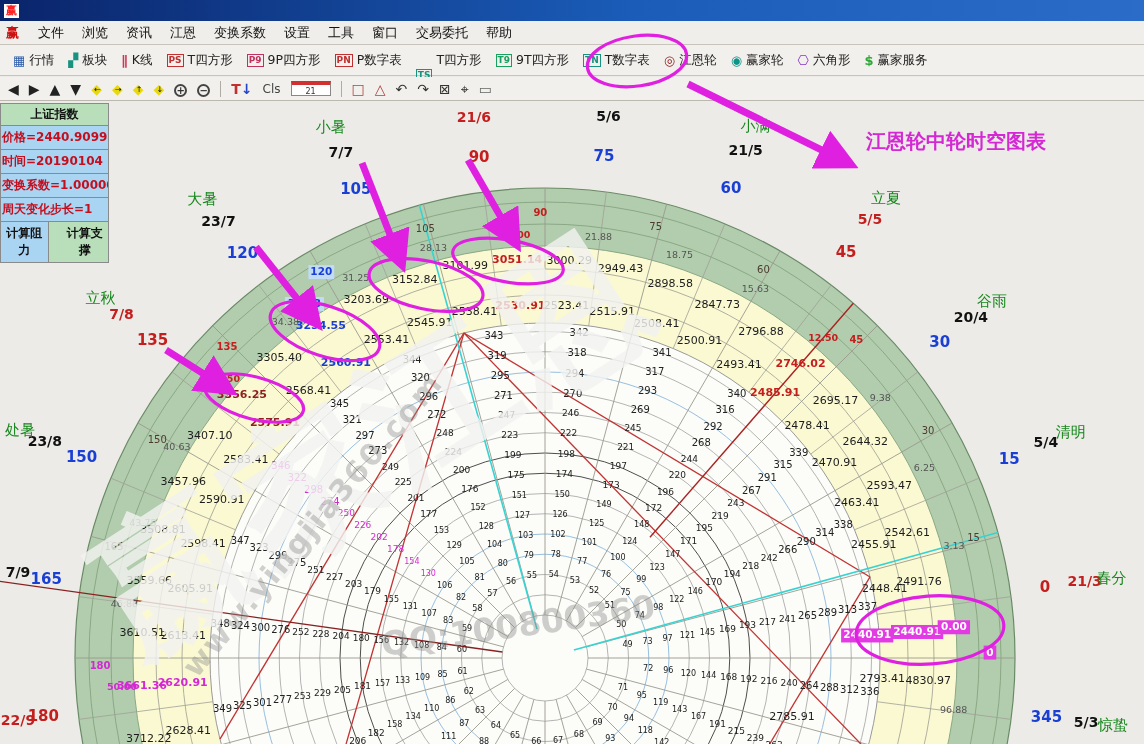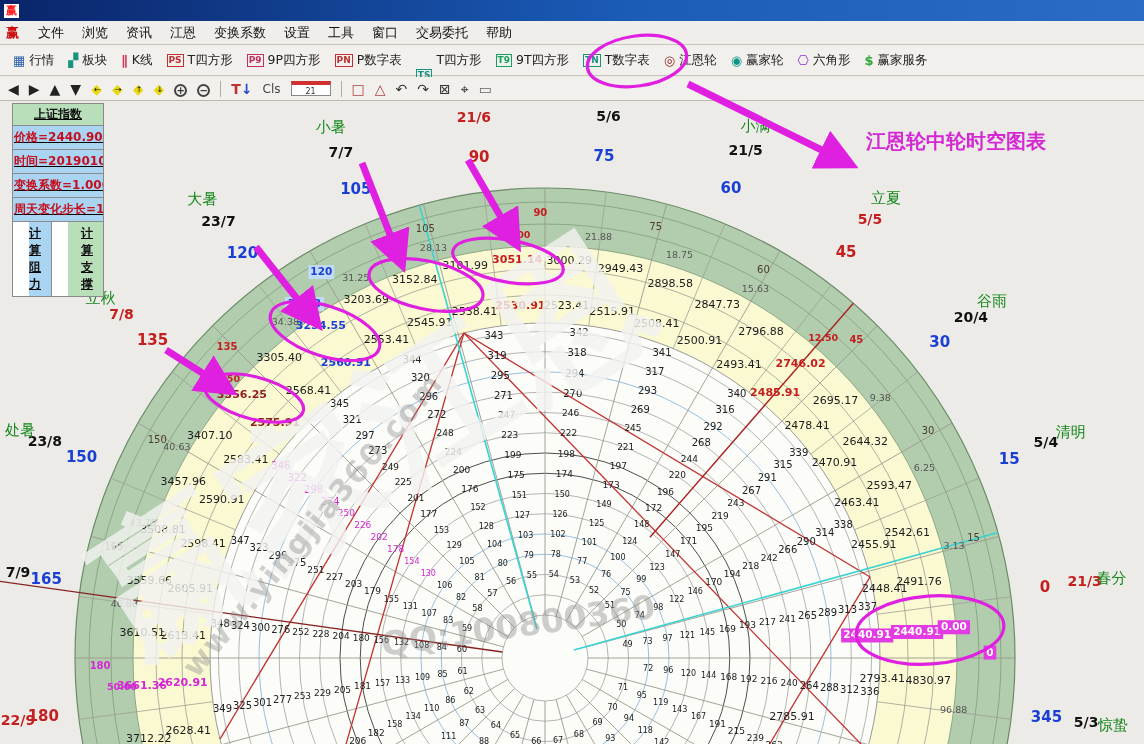--- a/index.html
+++ b/index.html
@@ -43,29 +43,29 @@
   svg text { font-family:"DejaVu Sans","Liberation Sans",sans-serif; }
   
   .wm { position:absolute; pointer-events:none; white-space:nowrap; }
   .wm-big { left:55px; top:430px; font-size:150px; font-weight:bold;
     color:rgba(242,242,240,0.82); transform:rotate(-33deg); transform-origin:left top; letter-spacing:8px;}
   .wm-site { left:175px; top:560px; font-size:30px; font-weight:bold;
     color:rgba(140,140,140,0.40); transform:rotate(-50deg); transform-origin:left top; letter-spacing:2px; }
   .wm-qq { left:380px; top:505px; font-size:33px; font-weight:bold;
     color:rgba(140,140,140,0.42); transform:rotate(-8deg); }
   
-  .info-panel { position:absolute; left:12px; top:103px; width:92px; border:1px solid #8a8a8a;
-    font-size:12px; background:#fff;text-decoration:underline; }
+  .info-panel { position:absolute; left:0; top:103px; width:109px; border:1px solid #8a8a8a;
+    font-size:12px; background:#fff; }
   .ip-title { background:#b9dfba; color:#111; text-align:center; font-weight:bold;
     padding:2px 0; border-bottom:1px solid #8a8a8a; }
   .ip-row { background:#a9d4f2; color:#c40f1e; font-weight:bold; padding:3px 1px;
     border-bottom:1px solid #8a8a8a; white-space:nowrap; overflow:hidden; }
   .ip-buttons { display:flex; }
-  .ip-btn { flex:1; padding:3px 0; font-weight:bold; color:#111;
-    border-right:1px solid #8a8a8a; cursor:pointer;margin-left:16px; }
+  .ip-btn { flex:1; text-align:center; padding:3px 0; font-weight:bold; color:#111;
+    border-right:1px solid #8a8a8a; cursor:pointer; }
   .ip-btn:last-child { border-right:none;padding-left:13px; }
   
   .annotation { position:absolute; left:866px; top:129px; color:#d428d4; font-size:20px;
     font-weight:bold; line-height:24px; pointer-events:none; }
   #overlay { position:absolute; left:0; top:0; z-index:50; pointer-events:none; }
 </style>
 </head>
 <body>
 
 <div id="app">

